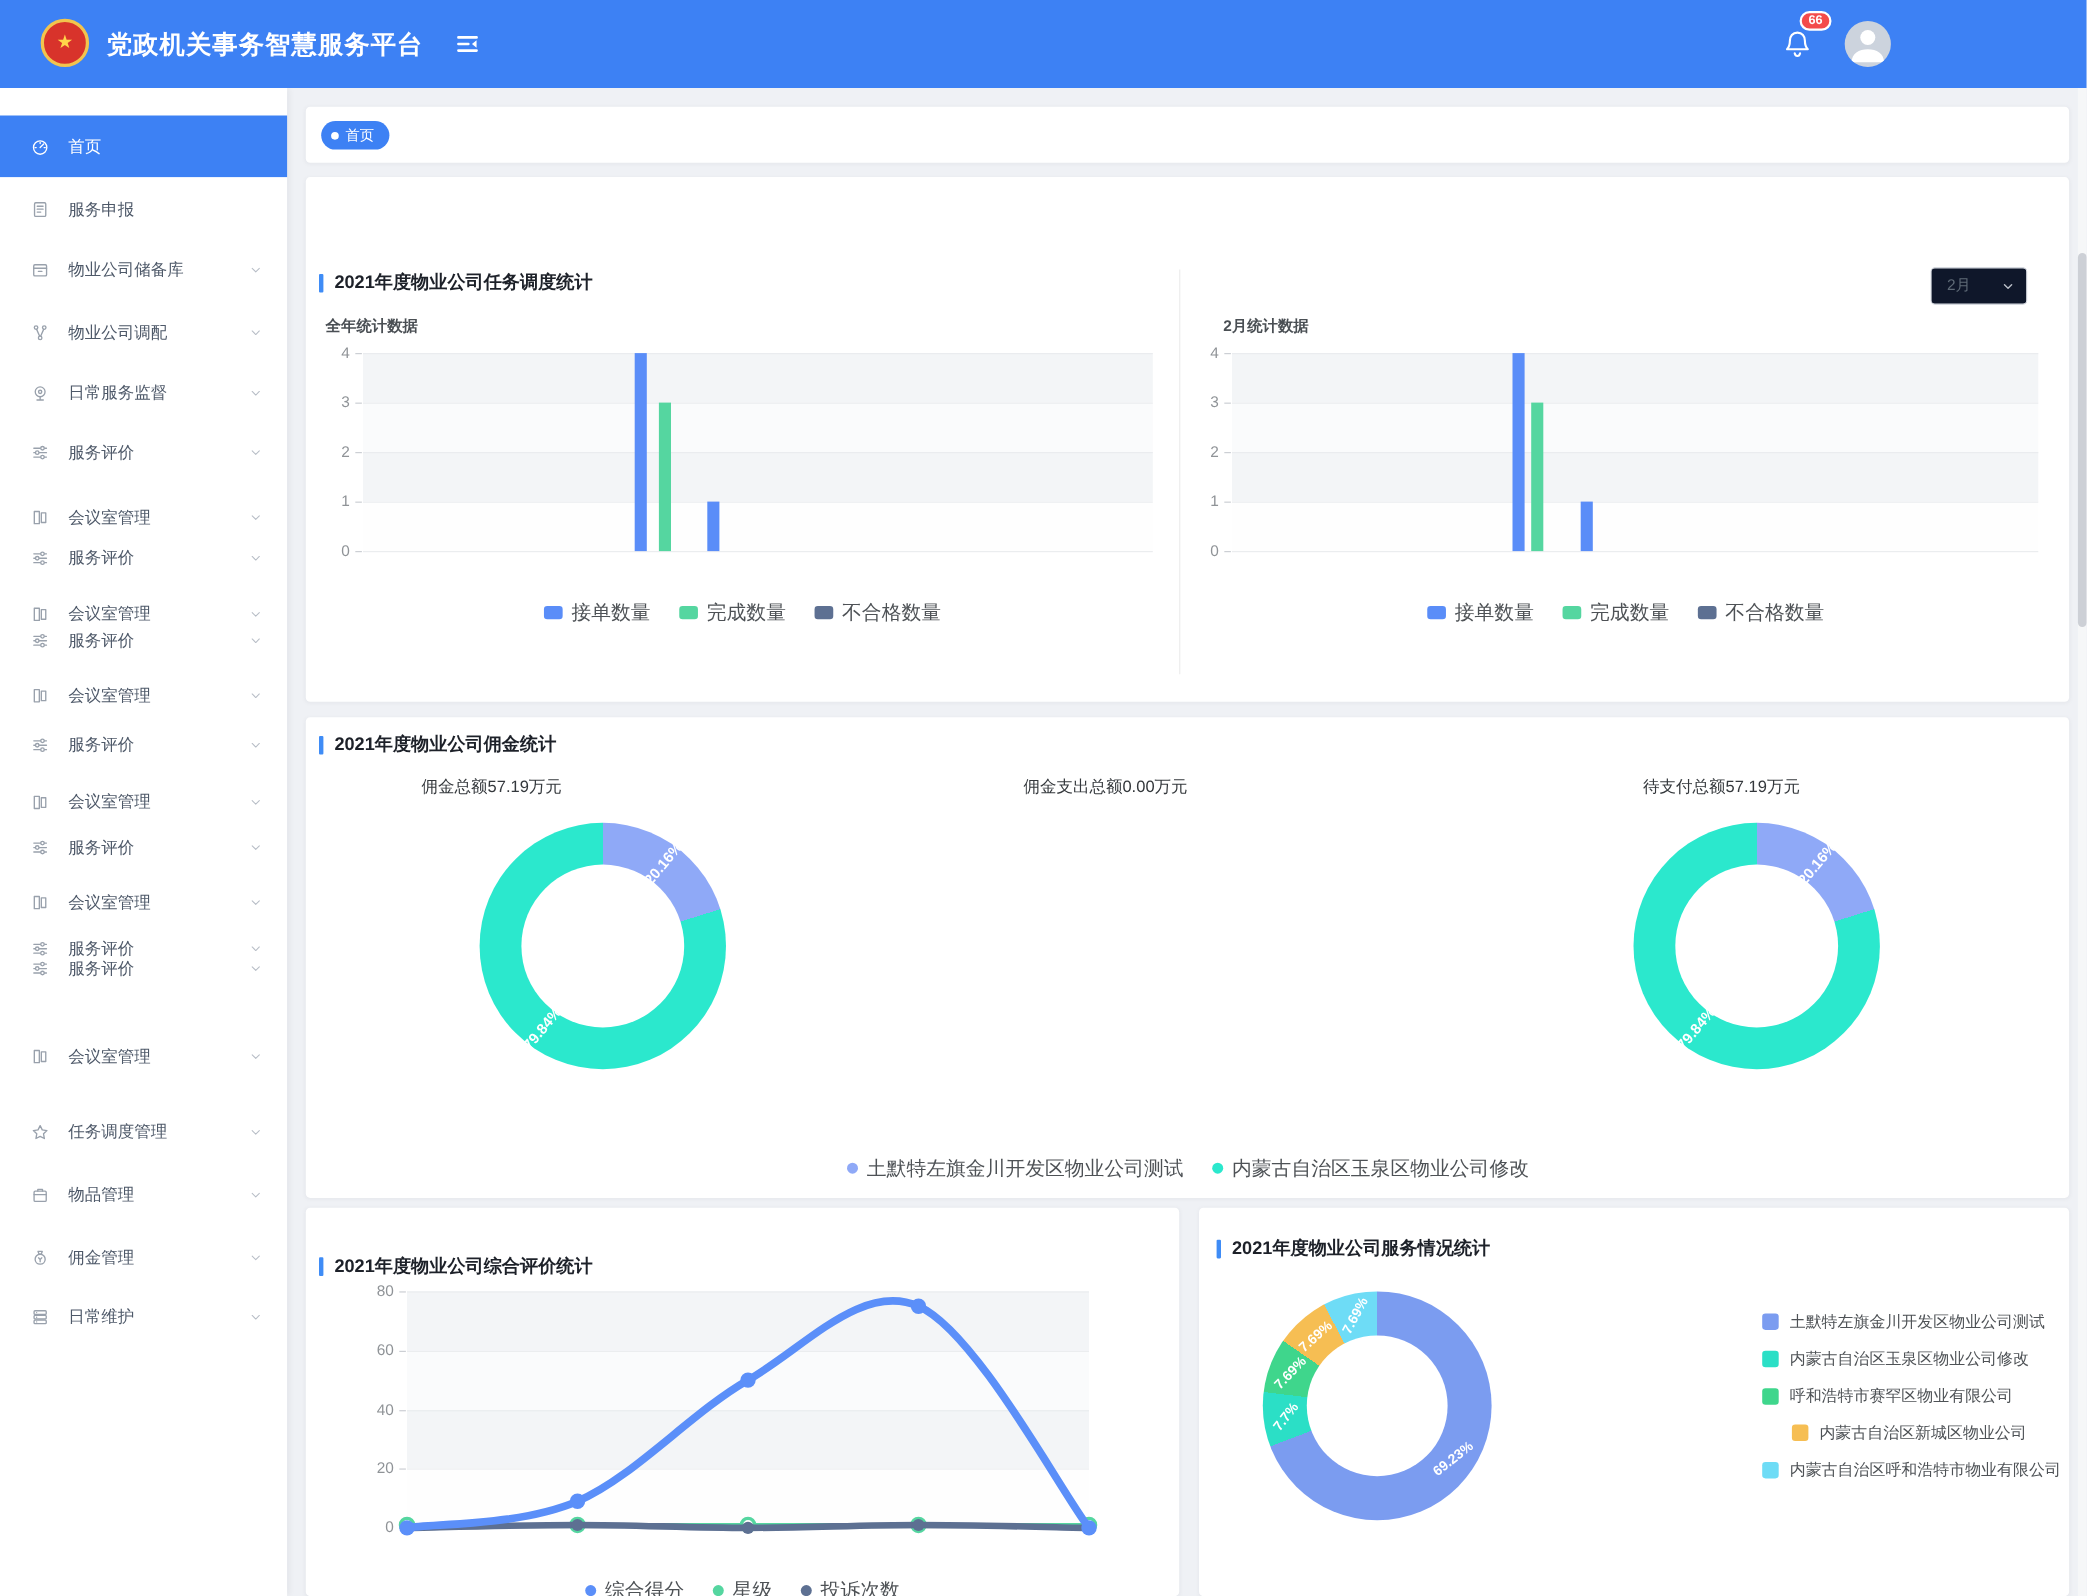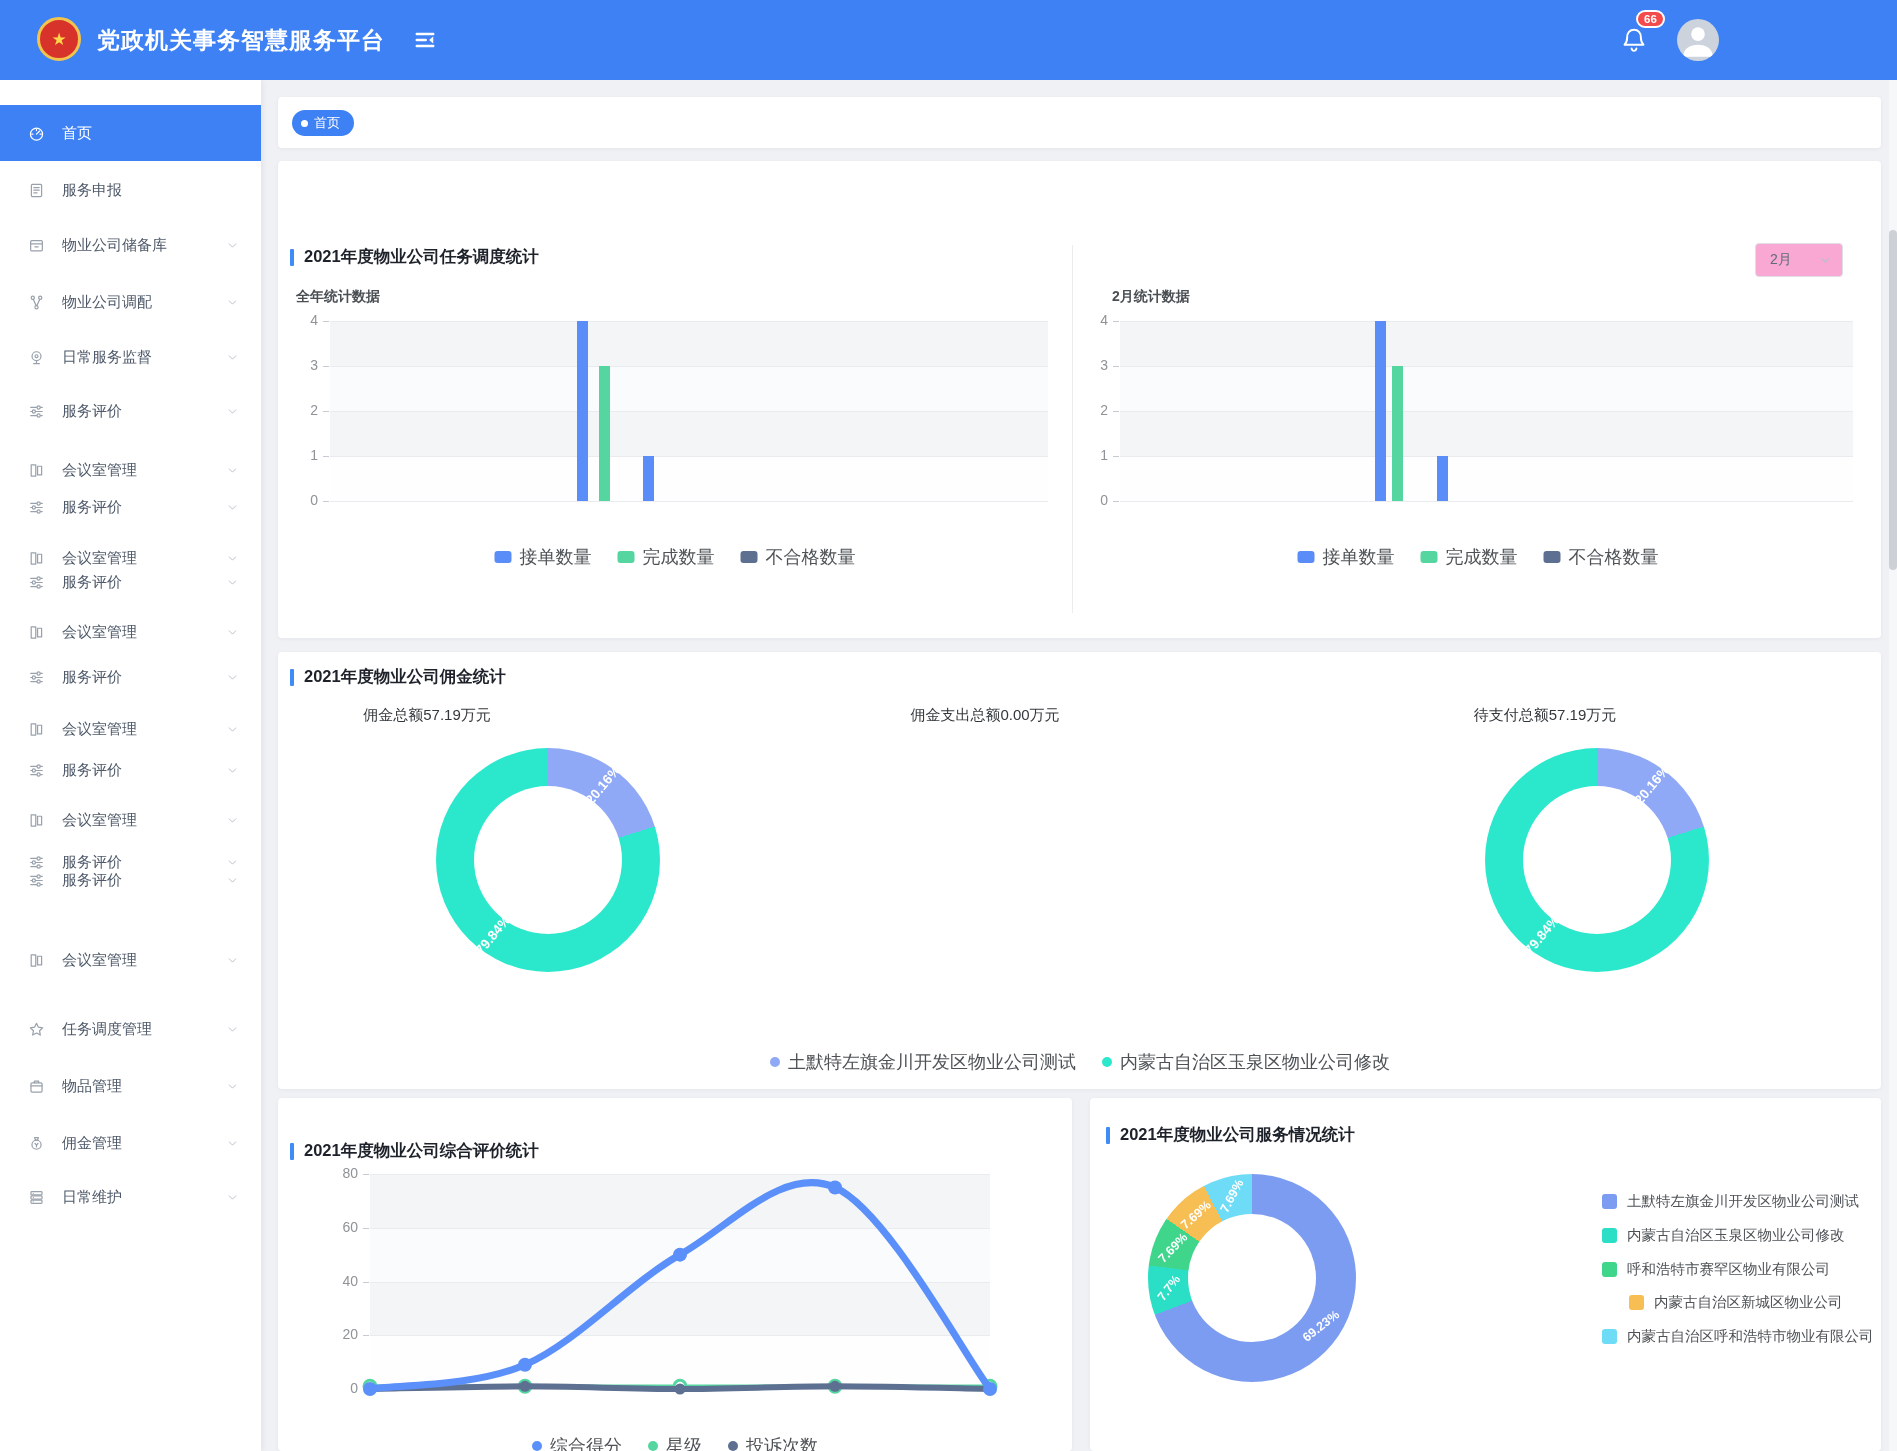--- a/index.html
+++ b/index.html
@@ -43,23 +43,23 @@
   .tabs{position:absolute;left:278px;top:161px;width:1603px;height:61px;display:flex;gap:50px;
         padding-left:14px;box-sizing:border-box;border-bottom:1px solid #e9e9e9;z-index:3;}
   .tab{height:60px;line-height:62px;font-size:17px;color:#2f3338;cursor:pointer;
        border-bottom:2.5px solid transparent;box-sizing:border-box;}
   .tab.active{color:#3F8CF6;border-bottom-color:#3F8CF6;}
   .vdiv{position:absolute;left:1072px;top:245px;width:1px;height:368px;background:#ececec;}
   .sec-title{position:absolute;display:flex;align-items:center;gap:10px;font-weight:700;
              font-size:16.5px;color:#1d2129;z-index:3;white-space:nowrap;}
   .sec-bar{width:4px;height:17px;background:#3F8CF6;border-radius:1px;flex:none;}
   .sub-label{position:absolute;font-size:14px;color:#4a4f54;z-index:3;font-weight:bold;}
-  .col-label{position:absolute;transform:translateX(-50%);font-size:15px;color:#34383c;font-weight:500;z-index:3;}
+  .col-label{position:absolute;transform:translateX(-50%);font-size:15px;color:#34383c;font-weight:500;z-index:3;margin-left:20px;}
   .select-box{position:absolute;left:1755px;top:243px;width:88px;height:34px;border:1px solid #dcdfe6;
-              border-radius:4px;background:#f9a8d4;display:flex;align-items:center;justify-content:space-between;
+              border-radius:4px;background:#0f172a;display:flex;align-items:center;justify-content:space-between;
               padding:0 10px 0 14px;box-sizing:border-box;font-size:14px;color:#5f6b77;cursor:pointer;z-index:3;}
   .select-box .chev{width:13px;height:13px;color:#b9bec7;display:inline-flex;}
   .select-box .chev svg{width:100%;height:100%;}
   
   .band,.gridline,.tickmark,.bar{position:absolute;}
   .gridline{height:1px;background:#e9ebee;}
   .tickmark{height:1px;width:6px;background:#c7cad0;}
   .ytick{position:absolute;width:30px;text-align:right;font-size:14px;color:#8f9397;}
   .legend-row{position:absolute;display:flex;align-items:center;transform:translateX(-50%);
               gap:26px;white-space:nowrap;z-index:3;}

